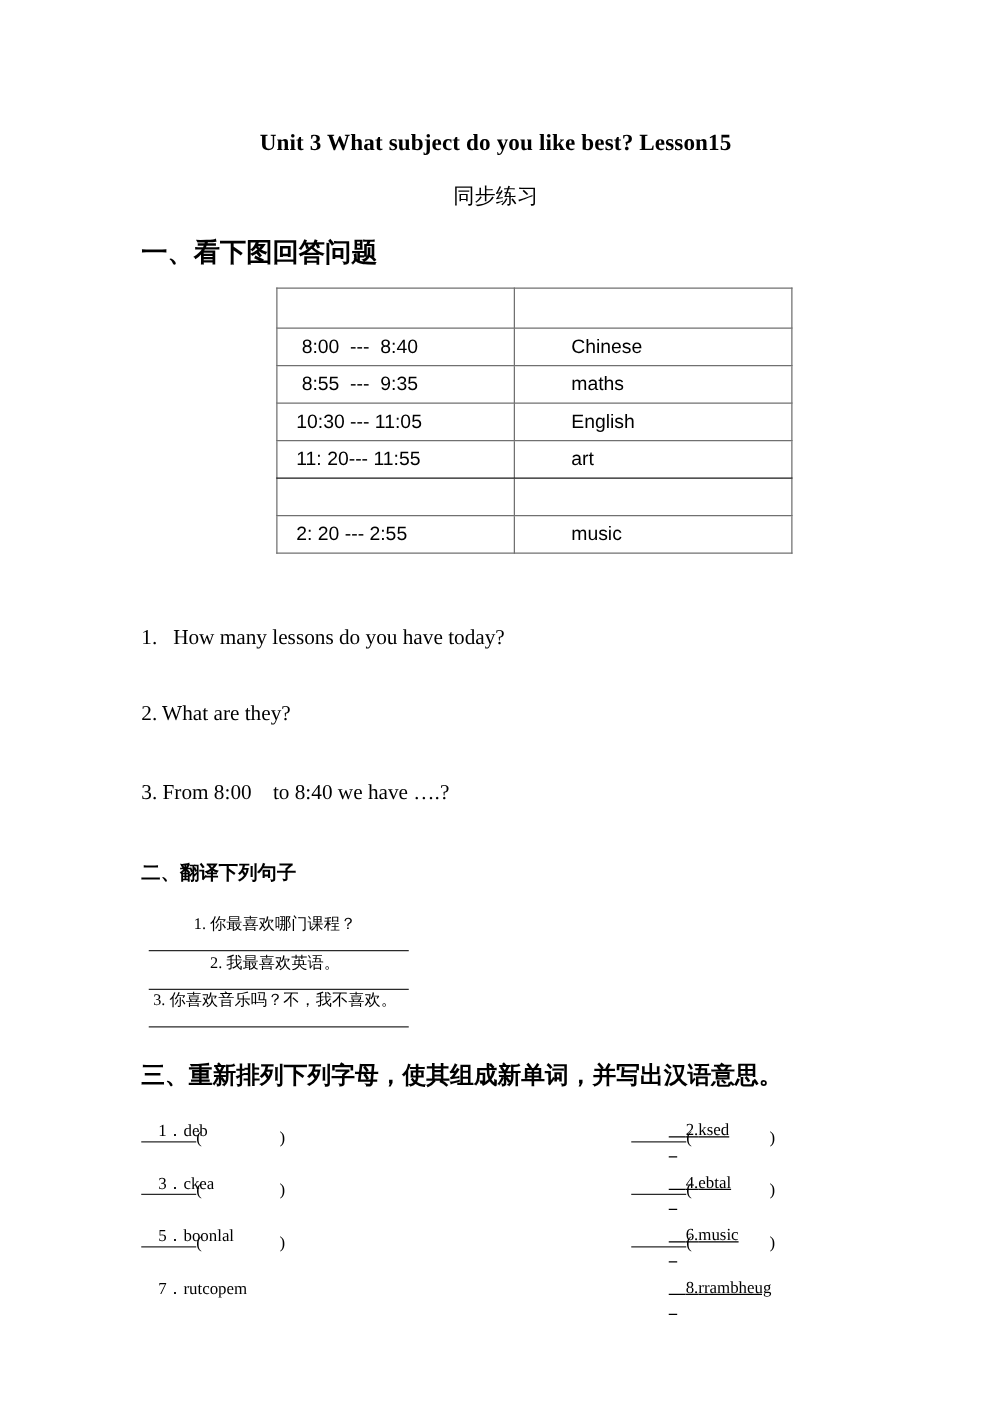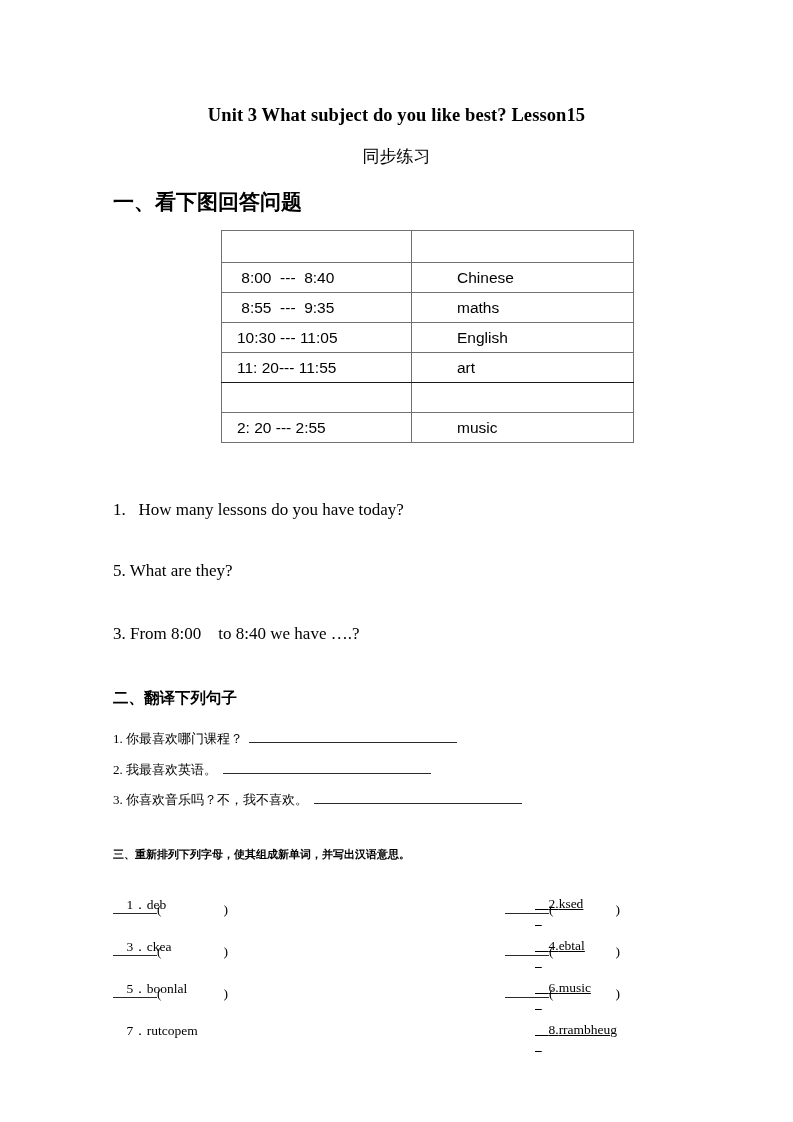--- a/index.html
+++ b/index.html
@@ -48,21 +48,21 @@
   
   .section-heading {
     position: absolute;
     left: 113px;
     font-size: 21px;
     font-weight: bold;
     white-space: nowrap;
   }
   #sec1-heading { top: 188px; }
   #sec2-heading { top: 688px; font-size: 15.5px; }
-  #sec3-heading { top: 847px; font-size: 11px; }
+  #sec3-heading { top: 847px; font-size: 19px; }
 
   
   .schedule-wrap {
     position: absolute;
     left: 221px;
     top: 230px;
     width: 350px;
   }
   table.schedule {
     border-collapse: collapse;
@@ -105,21 +105,22 @@
   #q2 { top: 561px; }
   #q3 { top: 624px; }
 
   
   .t-row {
     position: absolute;
     left: 113px;
     font-size: 13px;
     white-space: nowrap;
     display: flex;
-    align-items: flex-start;
+    align-items: center;
+    flex-direction: column;
   }
   #t1 { top: 730px; }
   #t2 { top: 761px; }
   #t3 { top: 791px; }
   .t-text { display: inline-block; }
   .t-blank {
     display: inline-block;
     border-bottom: 1px solid #2a2a2a;
     height: 12px;
     margin-left: 6px;
@@ -193,21 +194,21 @@
         </tr>
         <tr>
           <td class="time">2: 20 --- 2:55</td>
           <td class="subject">music</td>
         </tr>
       </tbody>
     </table>
   </div>
 
   <div class="q-item" id="q1">1.   How many lessons do you have today?</div>
-  <div class="q-item" id="q2">5. What are they?</div>
+  <div class="q-item" id="q2">2. What are they?</div>
   <div class="q-item" id="q3">3. From 8:00    to 8:40 we have ….?</div>
 
   <div class="section-heading" id="sec2-heading">二、翻译下列句子</div>
 
   <div class="t-row" id="t1">
     <span class="t-text">1. 你最喜欢哪门课程？</span>
     <span class="t-blank"></span>
   </div>
   <div class="t-row" id="t2">
     <span class="t-text">2. 我最喜欢英语。</span>

